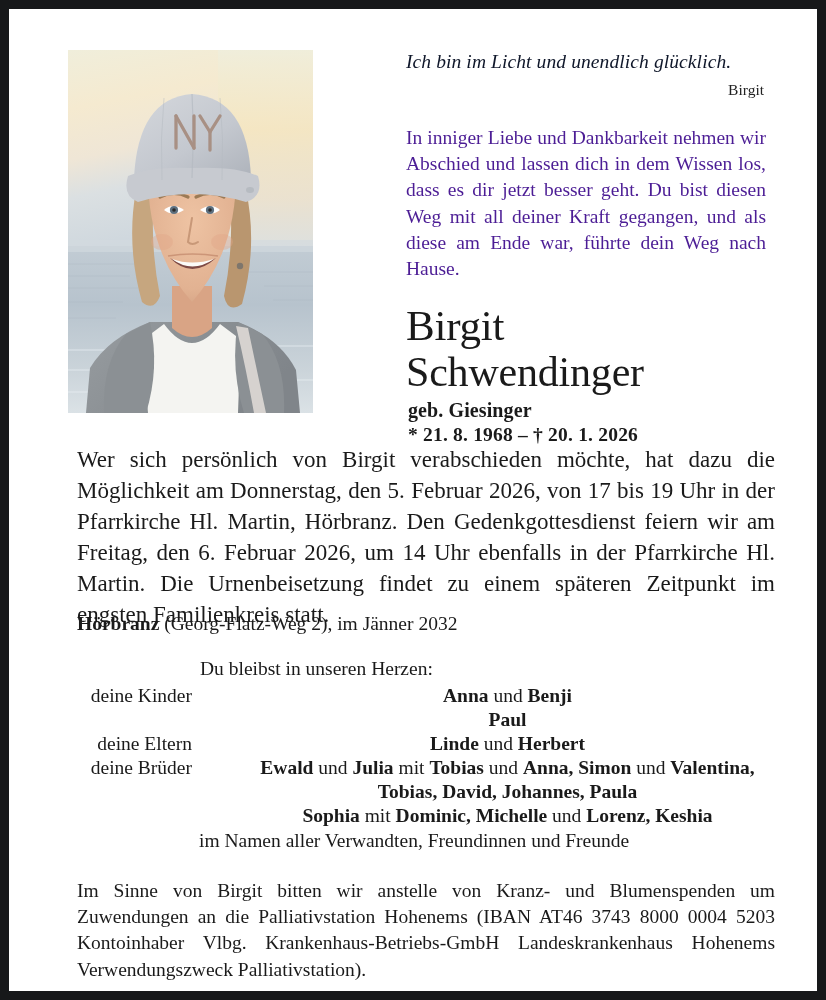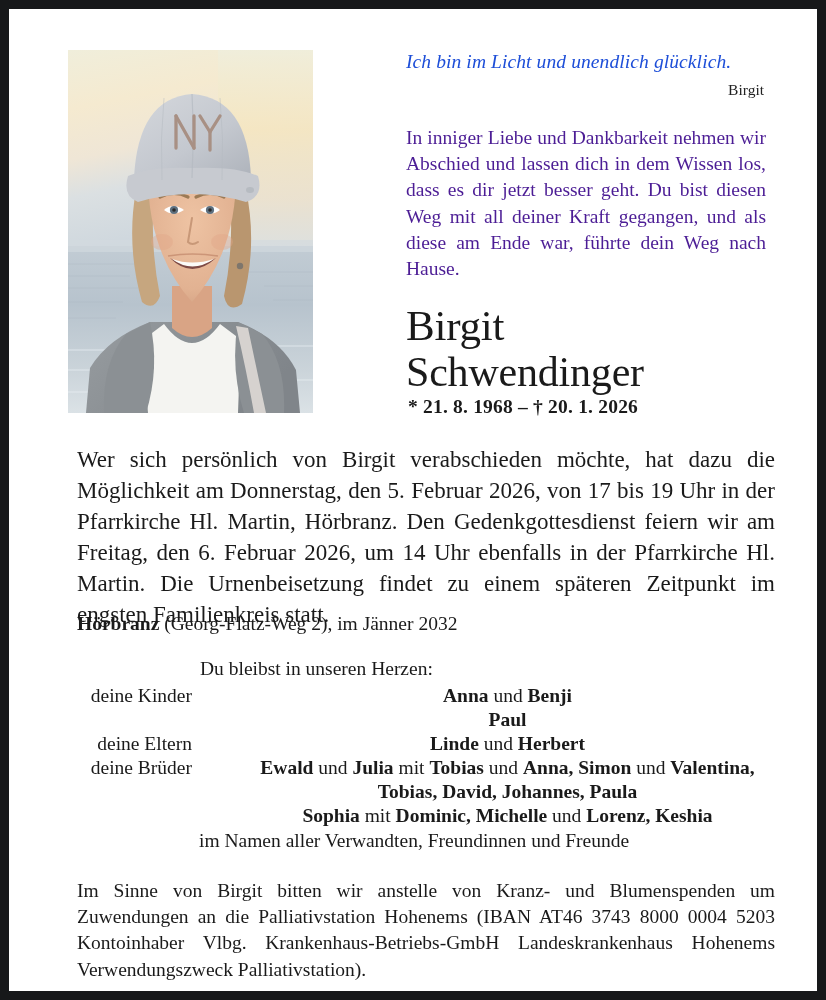--- a/index.html
+++ b/index.html
@@ -52,21 +52,21 @@
     left: 338px;
     top: 0;
     width: 360px;
   }
 
   .quote {
     font-style: italic;
     font-size: 19.5px;
     line-height: 1.28;
     letter-spacing: .1px;
-    color: #1d4ed8;
+    color: #0f172a;
     margin: 0;
     white-space: nowrap;
   }
   .quote-attrib {
     text-align: right;
     font-size: 15.5px;
     margin: 6px 0 0 0;
     padding-right: 2px;
     color: #222;
   }
@@ -307,20 +307,21 @@
       </div>
 
       <div class="right-col">
         <p class="quote">Ich bin im Licht und unendlich glücklich.</p>
         <p class="quote-attrib">Birgit</p>
         <p class="intro">In inniger Liebe und Dankbarkeit nehmen wir Abschied und lassen dich in dem Wissen los, dass es dir jetzt besser geht. Du bist diesen Weg mit all deiner Kraft gegangen, und als diese am Ende war, führte dein Weg nach Hause.</p>
 
         <div class="name-block">
           <div class="given-name">Birgit</div>
           <div class="family-name">Schwendinger</div>
+          <div class="maiden-name">geb. Giesinger</div>
           <div class="life-dates">* 21. 8. 1968 – † 20. 1. 2026</div>
         </div>
       </div>
     </div>
 
     <div class="body-block ceremony">Wer sich persönlich von Birgit verabschieden möchte, hat dazu die Möglichkeit am Donnerstag, den 5. Februar 2026, von 17 bis 19 Uhr in der Pfarrkirche Hl. Martin, Hörbranz. Den Gedenkgottesdienst feiern wir am Freitag, den 6. Februar 2026, um 14 Uhr ebenfalls in der Pfarrkirche Hl. Martin. Die Urnenbeisetzung findet zu einem späteren Zeitpunkt im engsten Familienkreis statt.</div>
 
     <div class="body-block place-line">
       <span class="town">Hörbranz</span><span> (Georg-Flatz-Weg 2), im Jänner 2032</span>
     </div>

